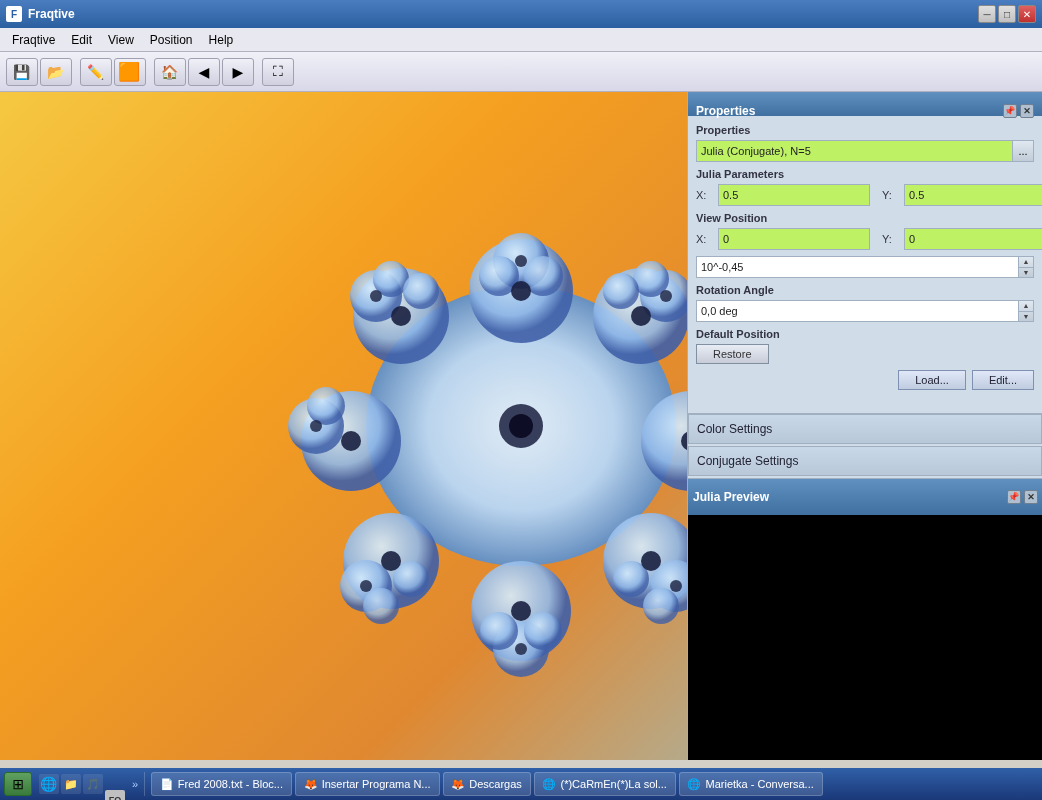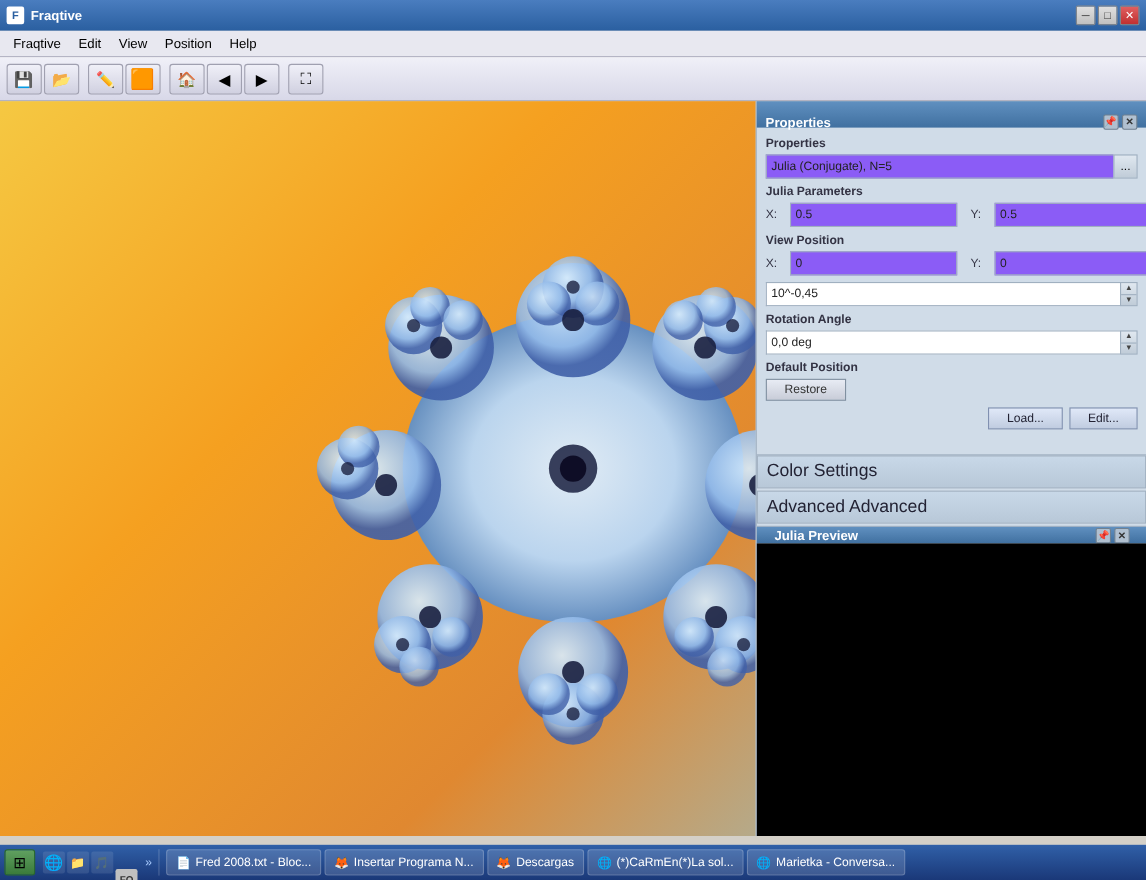--- a/index.html
+++ b/index.html
@@ -155,21 +155,21 @@
       gap: 4px;
     }
     .field-label {
       font-size: 11px;
       color: #334;
       min-width: 18px;
     }
     .text-input {
       flex: 1;
       height: 22px;
-      background: #8b5cf6;
+      background: #bef264;
       border: 1px solid #a0b0c0;
       padding: 2px 4px;
       font-size: 11px;
       color: #222;
     }
     .text-input-with-btn {
       display: flex;
       align-items: center;
       margin-bottom: 6px;
     }
@@ -248,41 +248,41 @@
     }
 
     
     .section-header {
       height: 24px;
       background: linear-gradient(to bottom, #c8d8e8, #b8c8d8);
       border: 1px solid #a0b0c0;
       display: flex;
       align-items: center;
       padding: 14px 8px;
-      font-size: 16px;
+      font-size: 12px;
       color: #223;
       cursor: pointer;
       margin-bottom: 2px;
     }
 
     
     .julia-panel {
       position: absolute;
       bottom: 32px;
       right: 0;
       width: 355px;
       background: #d0dce8;
       border-top: 1px solid #a0b0c0;
     }
     .julia-title-bar {
-      height: 15px;
+      height: 36px;
       background: linear-gradient(to bottom, #6090c0, #4070a0);
       display: flex;
       align-items: center;
-      padding: 0 16px;
+      padding: 0 5px;
       color: white;
       font-size: 12px;
       font-weight: bold;
     }
     .julia-preview-area {
       background: #000;
       height: 140px;
     }
 
     
@@ -541,21 +541,21 @@
 
     </div>
 
     <div style="height:1px; background:#a0b0c0;"></div>
 
     <div class="section-header">
       <span>Color Settings</span>
     </div>
 
     <div class="section-header">
-      <span>Advanced Advanced</span>
+      <span>Conjugate Settings</span>
     </div>
 
     <div class="julia-panel" style="position:relative; bottom:auto; right:auto; flex:1; display:flex; flex-direction:column; min-height:0;">
       <div class="julia-title-bar">
         <span>Julia Preview</span>
         <div class="panel-title-controls">
           <div class="panel-ctrl-btn">📌</div>
           <div class="panel-ctrl-btn">✕</div>
         </div>
       </div>

